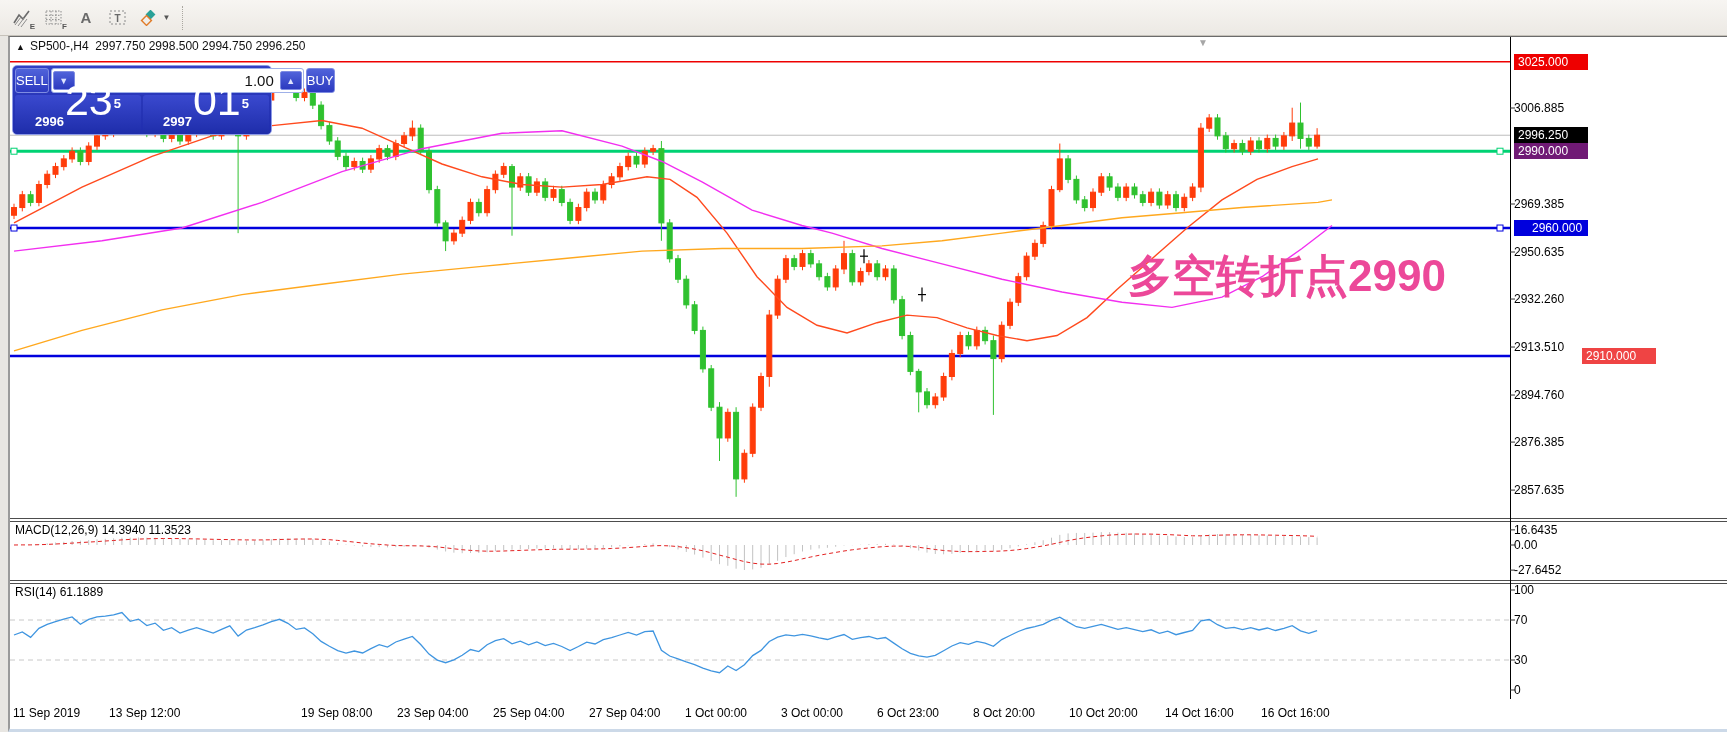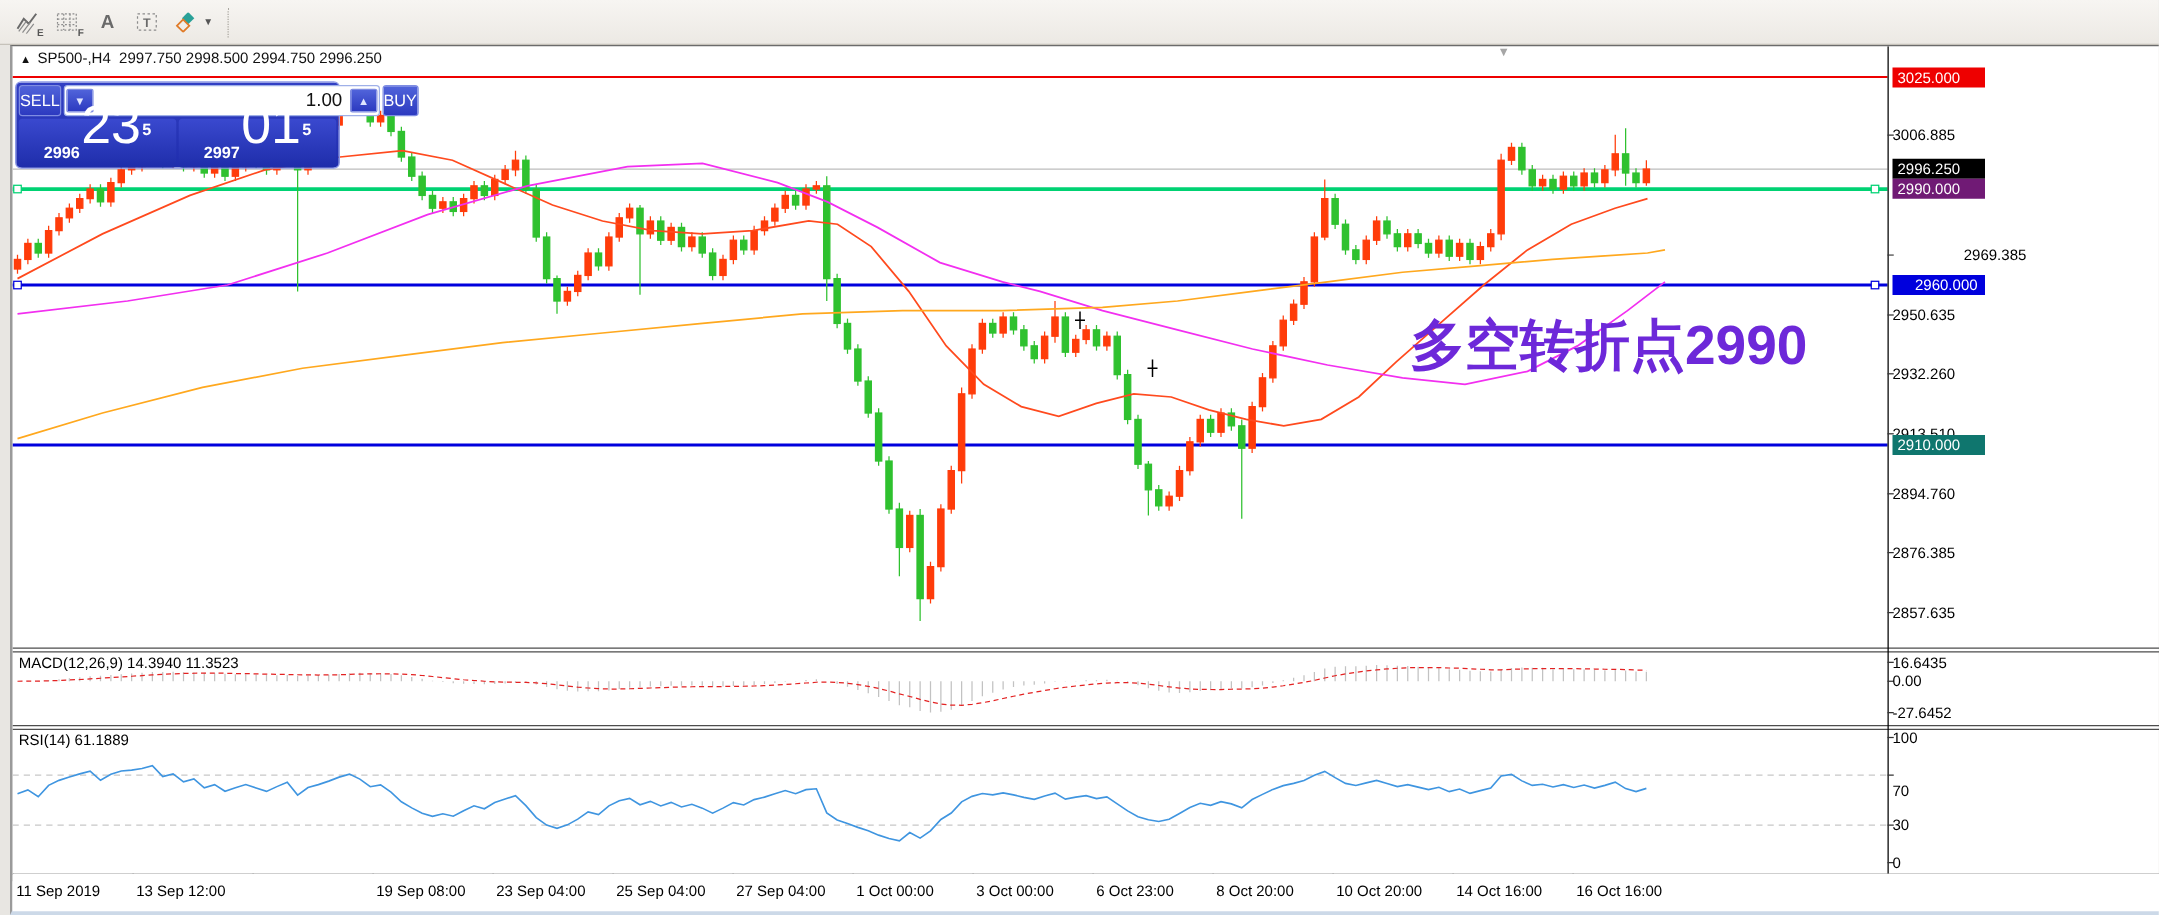--- a/index.html
+++ b/index.html
@@ -47,21 +47,21 @@
                padding-right:6px; font-family:"Liberation Sans",sans-serif; min-width:10px; }
   .tp-row2 { display:flex; margin-top:2px; height:39px; gap:2px; }
   .price-box { flex:1; background:linear-gradient(#3a49cf,#1e2daa); border-radius:3px; color:#fff;
                display:flex; align-items:flex-end; justify-content:center; padding-bottom:1px; cursor:pointer; }
   .pb-small { font-size:13px; font-weight:bold; margin-bottom:4px; }
   .pb-big { font-size:43px; line-height:33px; margin:16px 1px; }
   .pb-sup { font-size:13px; font-weight:bold; align-self:flex-start; margin-top:1px; }
 
   
   .annotation { position:absolute; left:1118px; top:210px; z-index:5; font-size:44px; font-weight:bold;
-                color:#6d28d9; white-space:nowrap; font-family:"Liberation Sans",sans-serif; }
+                color:#ec4899; white-space:nowrap; font-family:"Liberation Sans",sans-serif; }
 
   
   .ax-label { position:absolute; font-size:12px; color:#000; height:16px; line-height:16px; white-space:nowrap; }
   .ax-badge { color:#fff; padding:0 4px; min-width:74px; }
   .panel-label { position:absolute; font-size:12px; color:#000; z-index:4; white-space:nowrap; }
   .time-label { position:absolute; top:7px; font-size:12px; color:#000; white-space:nowrap; }
   .time-axis { position:absolute; left:0; top:662px; width:1719px; height:30px; background:#fff; }
 </style>
 </head>
 <body>
@@ -698,37 +698,37 @@
     </div>
   </div>
 
   <div class="annotation">多空转折点2990</div>
 
   <div class="panel-label" style="left:5px; top:486px;">MACD(12,26,9) 14.3940 11.3523</div>
   <div class="panel-label" style="left:5px; top:548px;">RSI(14) 61.1889</div>
 
   <div id="price-axis">
       <div class="ax-label" style="left: 1504px; top: 63px;">3006.885</div>
-      <div class="ax-label" style="left: 1561px; top: 159px;">2969.385</div>
+      <div class="ax-label" style="left: 1504px; top: 159px;">2969.385</div>
       <div class="ax-label" style="left: 1504px; top: 207px;">2950.635</div>
       <div class="ax-label" style="left: 1504px; top: 254.04px;">2932.260</div>
       <div class="ax-label" style="left: 1504px; top: 302.04px;">2913.510</div>
       <div class="ax-label" style="left: 1504px; top: 350.04px;">2894.760</div>
       <div class="ax-label" style="left: 1504px; top: 397.08px;">2876.385</div>
       <div class="ax-label" style="left: 1504px; top: 445.08px;">2857.635</div>
       <div class="ax-label ax-badge" style="left: 1504px; top: 16.6256px; background: rgb(238, 0, 0);">3025.000</div>
       <div class="ax-label ax-badge" style="left: 1504px; top: 90.2256px; background: rgb(0, 0, 0);">2996.250</div>
       <div class="ax-label ax-badge" style="left: 1504px; top: 106.226px; background: #701a75;">2990.000</div>
       <div class="ax-label ax-badge" style="left: 1504px; top: 183.026px; background: rgb(0, 0, 221); padding-left: 18px;">2960.000</div>
-      <div class="ax-label ax-badge" style="left: 1504px; top: 311.026px; background: #0f766e;">2910.000</div>
+      <div class="ax-label ax-badge" style="left: 1572px; top: 311.026px; background: #ef4444;">2910.000</div>
       <div class="ax-label" style="left: 1504px; top: 484.876px;">16.6435</div>
       <div class="ax-label" style="left: 1504px; top: 500px;">0.00</div>
       <div class="ax-label" style="left: 1504px; top: 525.121px;">-27.6452</div>
       <div class="ax-label" style="left: 1504px; top: 545px;">100</div>
-      <div class="ax-label" style="left: 1504px; top: 588px;">70</div>
+      <div class="ax-label" style="left: 1504px; top: 575px;">70</div>
       <div class="ax-label" style="left: 1504px; top: 615px;">30</div>
       <div class="ax-label" style="left: 1504px; top: 645px;">0</div>
     </div>
   <div class="time-axis" id="time-axis">
       <div class="time-label" style="left: 3px;">11 Sep 2019</div>
       <div class="time-label" style="left: 99px;">13 Sep 12:00</div>
       <div class="time-label" style="left: 195px; margin-top: 43px;">17 Sep 08:00</div>
       <div class="time-label" style="left: 291px;">19 Sep 08:00</div>
       <div class="time-label" style="left: 387px;">23 Sep 04:00</div>
       <div class="time-label" style="left: 483px;">25 Sep 04:00</div>

